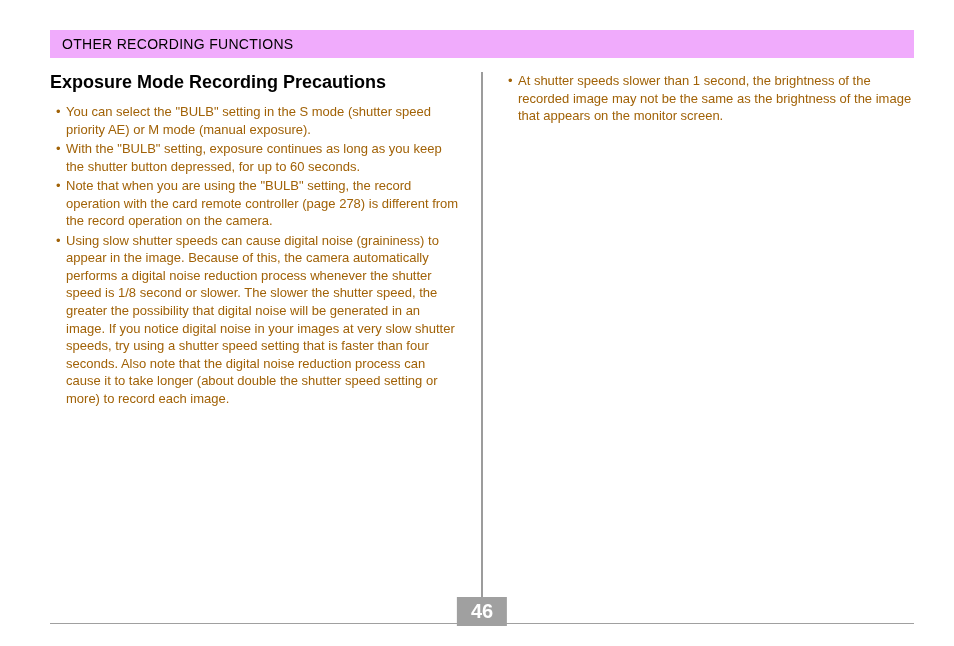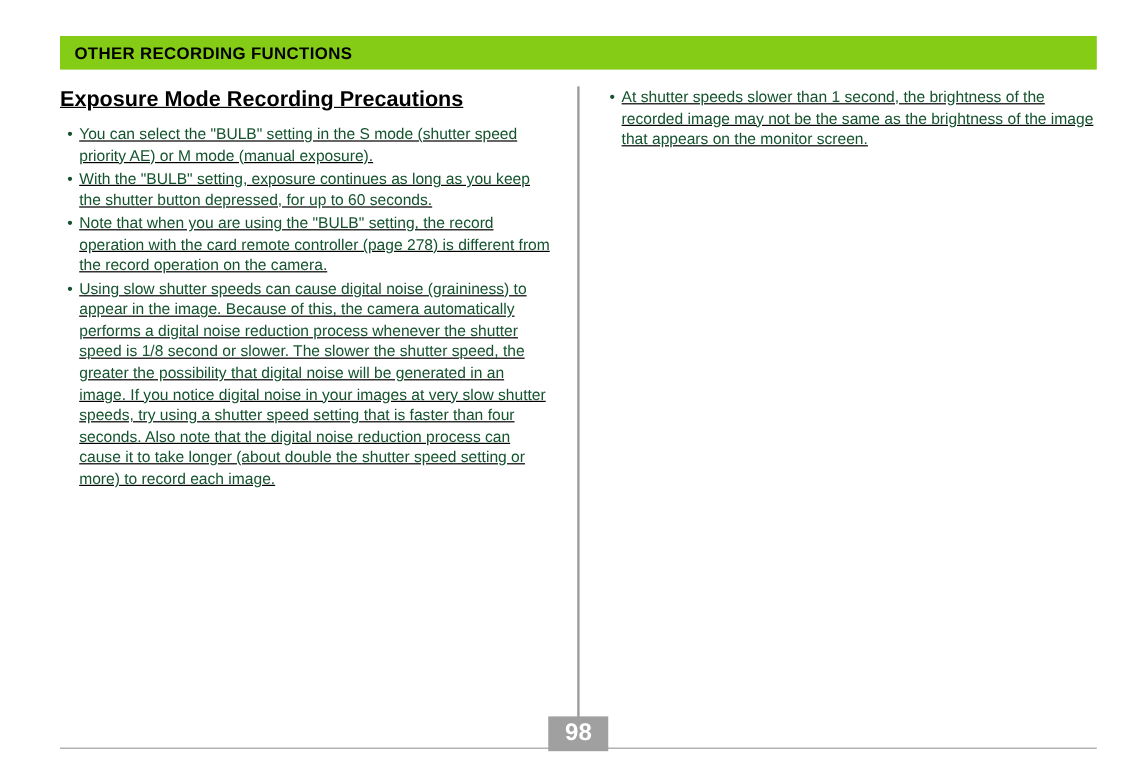--- a/index.html
+++ b/index.html
@@ -5,33 +5,32 @@
   * { margin: 0; padding: 0; box-sizing: border-box; }
   body {
     width: 954px;
     height: 646px;
     background: #fff;
     font-family: Arial, Helvetica, sans-serif;
     position: relative;
     padding: 30px 40px 20px 50px;
   }
   .header-bar {
-    background: #84cc16;
+    background: #f0abfc;
     padding: 6px 12px;
-    font-weight: bold;
+    font-weight: normal;
     font-size: 14px;
     letter-spacing: 0.3px;
     margin-bottom: 14px;
   }
   .content {
     display: flex;
     gap: 0;
     position: relative;
     height: 530px;
-    text-decoration: underline;
   }
   .divider {
     width: 2px;
     background: #9c9c9c;
     position: absolute;
     left: 50%;
     top: 0;
     bottom: 0;
     transform: translateX(-1px);
   }
@@ -47,21 +46,21 @@
     font-size: 18px;
     margin-bottom: 10px;
   }
   ul.bullets {
     list-style: none;
     padding: 0 0 0 6px;
   }
   ul.bullets li {
     font-size: 13px;
     line-height: 1.35;
-    color: #14532d;
+    color: #a16207;
     margin-bottom: 2px;
     position: relative;
     padding-left: 10px;
   }
   ul.bullets li::before {
     content: "•";
     position: absolute;
     left: 0;
     top: 0;
   }
@@ -114,15 +113,15 @@
   <div class="col col-right">
     <ul class="bullets">
       <li>At shutter speeds slower than 1 second, the brightness of the recorded image may not be the same as the brightness of the image that appears on the monitor screen.</li>
     </ul>
   </div>
 </div>
 
 <div class="footer">
   <div class="footer-line"></div>
   <div class="page-badge">
-    <span>98</span>
+    <span>46</span>
   </div>
 </div>
 
 </body></html>

